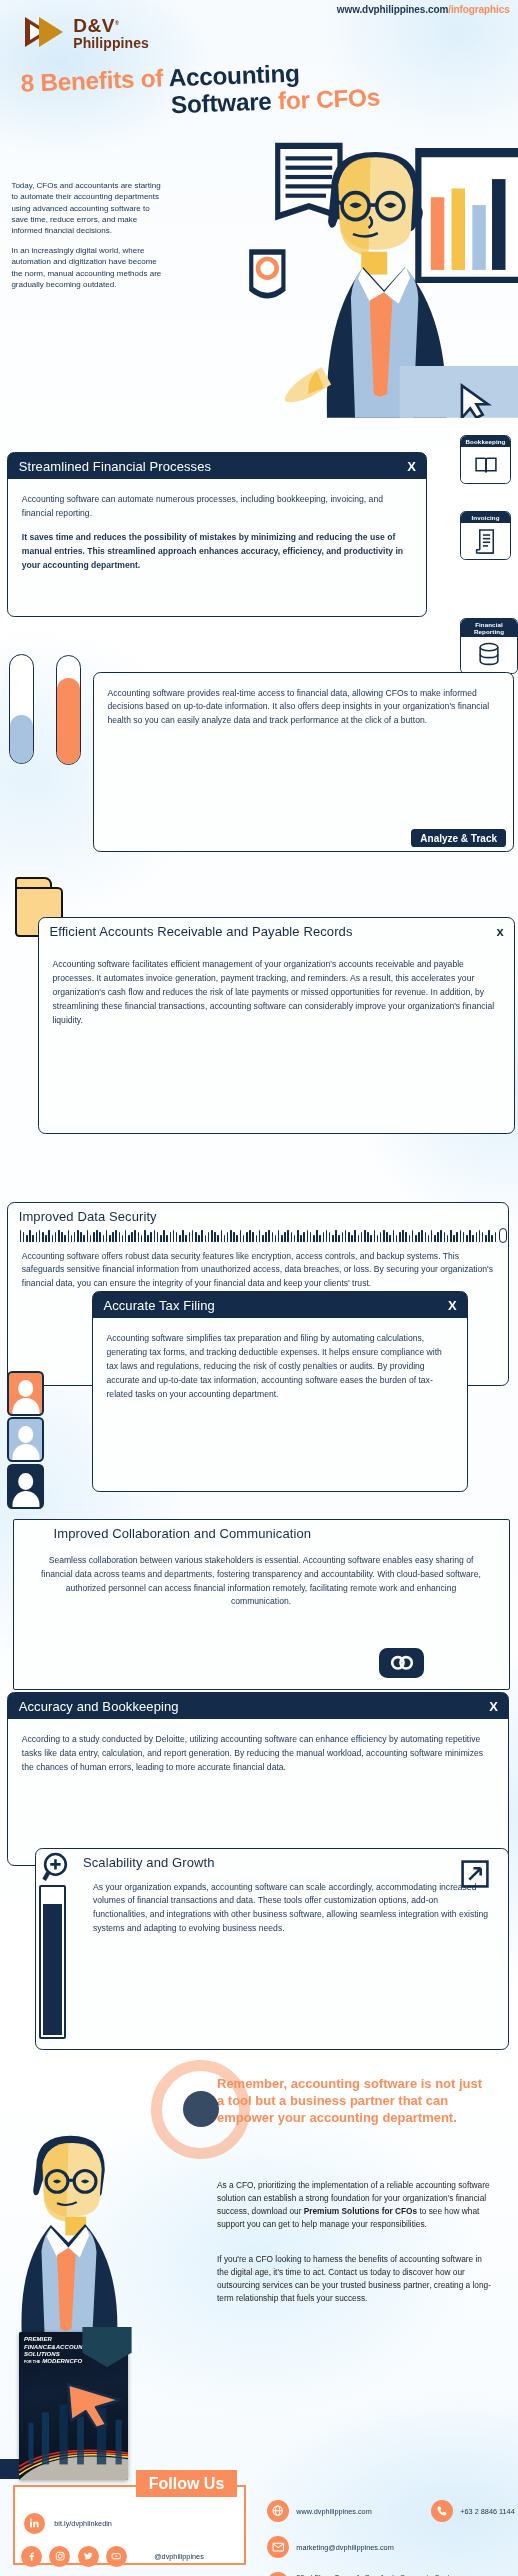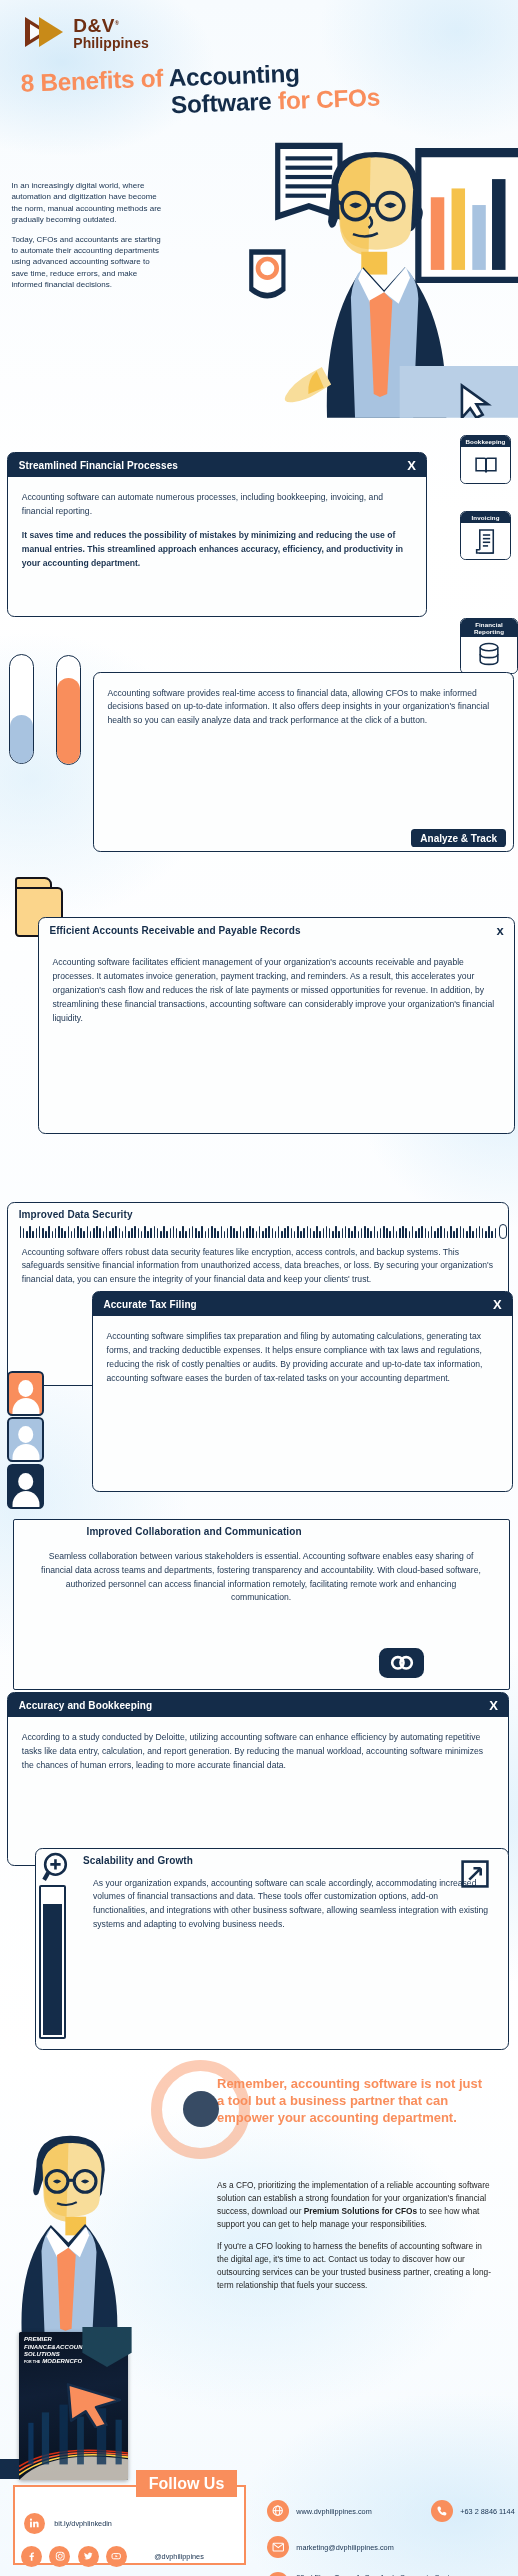--- a/index.html
+++ b/index.html
@@ -74,21 +74,21 @@
   .chip { position:absolute; width:51px; background:#fff; border:1.6px solid #142c49; border-radius:5.7px; overflow:hidden;}
   .chip .cap { background:#142c49; color:#fff; font-size:6.2px; font-weight:bold; text-align:center; padding:2.1px 1px;
      font-family:"Liberation Sans Narrow","Liberation Sans",sans-serif; letter-spacing:0.1px;}
   .chip .body { height:36px; display:flex; align-items:center; justify-content:center; background:#fff;}
 
   
   .card { position:absolute; background:#fdfefe; border:1.6px solid #142c49; border-radius:7.3px; }
   .card .hdr { background:#142c49; color:#ffffff; display:flex; align-items:center; justify-content:space-between;
      padding:5.7px 10.4px; border-radius:4.7px 4.7px 0 0; }
   .card .hdr.light { background:transparent; color:#142c49; }
-  .card h3 { font-size:10px; font-weight:bold; letter-spacing:0.1px;
+  .card h3 { font-size:13px; font-weight:normal; letter-spacing:0.1px;
      font-family:"Liberation Sans Narrow","Liberation Sans",sans-serif;}
   .card .x { font-size:13px; font-weight:bold; line-height:1; }
   .card .txt { padding:13.5px 13.5px 12.5px 13.5px; color:#1b3350; font-size:8.6px; line-height:1.62;
      font-family:"Liberation Sans Narrow","Liberation Sans",sans-serif;}
   .card .txt p + p { margin-top:10.4px;font-weight:bold; }
 
   .badge { position:absolute; background:#142c49; color:#fff; font-weight:bold; font-size:10px;
      padding:3.6px 9.3px; border-radius:3.6px;
      font-family:"Liberation Sans Narrow","Liberation Sans",sans-serif;}
 
@@ -116,21 +116,21 @@
      background:#fff; border-radius:13.5px 13.5px 0 0;}
 
   
   .chain { position:absolute; width:45px; height:30px; background:#142c49; border-radius:8.3px;
      display:flex; align-items:center; justify-content:center; }
 
   
   .concl-head { position:absolute; color:#f98e5c; font-size:13px; font-weight:bold; line-height:1.32;
      font-family:"Liberation Sans Narrow","Liberation Sans",sans-serif;}
   .concl-body { position:absolute; color:#1d1d1d; font-size:8.3px; line-height:1.56; }
-  .concl-body p + p { margin-top:9px; }
+  .concl-body p + p { margin-top:22px; }
   .concl-body b { font-weight:bold; }
 
   
   .ebook { position:absolute; left:18.7px; top:2332px; width:109px; height:148px; border-radius:1.6px; overflow:hidden;
      background:linear-gradient(170deg,#0a1424 0%,#101f36 40%,#07101d 100%); box-shadow:0 1px 4.2px rgba(0,0,0,.35);}
   .ebook .etxt { position:absolute; left:5.2px; top:4.2px; color:#fff; font-size:6px; font-weight:bold; font-style:italic;
      line-height:1.22; letter-spacing:0.1px;}
   .ebook .etxt .sm { font-size:3.6px; font-style:normal;}
   .ebook .lights { position:absolute; left:0; bottom:0; width:109px; height:78px; }
 
@@ -147,20 +147,25 @@
   .cicon { width:22px; height:22px; border-radius:50%; background:#f98e5c; display:flex; align-items:center;
      justify-content:center; flex:none;}
 
   .darkblock { position:absolute; left:0; top:2459px; width:18.7px; height:20px; background:#142c49; }
 </style>
 </head>
 <body>
 
 <div class="page">
 
+  <div class="topbar">
+    <div class="url">
+      <span>www.dvphilippines.com</span><span class="accent">/infographics</span>
+    </div>
+  </div>
 
   <div class="logo-wrap">
     <div class="logo-mark">
       <span class="tri tri-dark"></span>
         <span class="tri-dark-inner"></span>
       <span class="tri tri-gold"></span>
     </div>
     <div class="logo-text">
       <div class="l1"><span>D&amp;V</span><span class="reg">®</span></div>
       <div class="l2">Philippines</div>
@@ -170,22 +175,22 @@
   <div class="headline">
     <div class="hl hl-r1">
       <span class="o">8 Benefits of </span><span class="d">Accounting</span>
     </div>
     <div class="hl hl-r2">
       <span class="d">Software </span><span class="o">for CFOs</span>
     </div>
   </div>
 
   <div class="intro">
+    <p>Today, CFOs and accountants are starting to automate their accounting departments using advanced accounting software to save time, reduce errors, and make informed financial decisions.</p>
     <p>In an increasingly digital world, where automation and digitization have become the norm, manual accounting methods are gradually becoming outdated.</p>
-    <p>Today, CFOs and accountants are starting to automate their accounting departments using advanced accounting software to save time, reduce errors, and make informed financial decisions.</p>
   </div>
 
   <div class="hero-art">
     <svg width="275" height="291" viewBox="0 0 530 560">
 
       <g>
         <path d="M60 30 h130 v150 l-65 -22 -65 22 z" fill="#142c49"></path>
         <path d="M70 42 h110 v122 l-55 -18 -55 18 z" fill="#fff"></path>
         <rect x="80" y="56" width="90" height="8" fill="#142c49"></rect>
         <rect x="80" y="74" width="90" height="8" fill="#142c49"></rect>
@@ -500,32 +505,32 @@
   </div>
   <div class="avsq" style="left:7.3px; top:1417px; background:#a8c3e0;">
     <div class="head"></div>
       <div class="body"></div>
   </div>
   <div class="avsq" style="left:7.3px; top:1464px; background:#142c49;">
     <div class="head"></div>
       <div class="body"></div>
   </div>
 
-  <div class="card" style="left:92px; top:1291px; width:421px; height:201px;">
+  <div class="card" style="left:92px; top:1291px; width:376px; height:201px;">
     <div class="hdr">
       <h3>Accurate Tax Filing</h3>
       <span class="x">X</span>
     </div>
     <div class="txt">
       <p>Accounting software simplifies tax preparation and filing by automating calculations, generating tax forms, and tracking deductible expenses. It helps ensure compliance with tax laws and regulations, reducing the risk of costly penalties or audits. By providing accurate and up-to-date tax information, accounting software eases the burden of tax-related tasks on your accounting department.</p>
     </div>
   </div>
 
   <div class="card" style="left:12.5px; top:1519px; width:497px; height:171px; border-radius:2.1px;">
-    <div class="hdr light" style="justify-content:flex-start; padding-left:73px;">
+    <div class="hdr light" style="justify-content:flex-start; padding-left:40px;">
       <h3>Improved Collaboration and Communication</h3>
     </div>
     <div class="txt" style="text-align:center; padding:7.3px 21px;">
       <p>Seamless collaboration between various stakeholders is essential. Accounting software enables easy sharing of financial data across teams and departments, fostering transparency and accountability. With cloud-based software, authorized personnel can access financial information remotely, facilitating remote work and enhancing communication.</p>
     </div>
   </div>
   <div class="chain" style="left:379px; top:1648px;">
     <svg width="28" height="17.6" viewBox="0 0 54 34">
       <circle cx="19" cy="17" r="11" fill="none" stroke="#fff" stroke-width="5"></circle>
       <circle cx="35" cy="17" r="11" fill="none" stroke="#fff" stroke-width="5"></circle>

